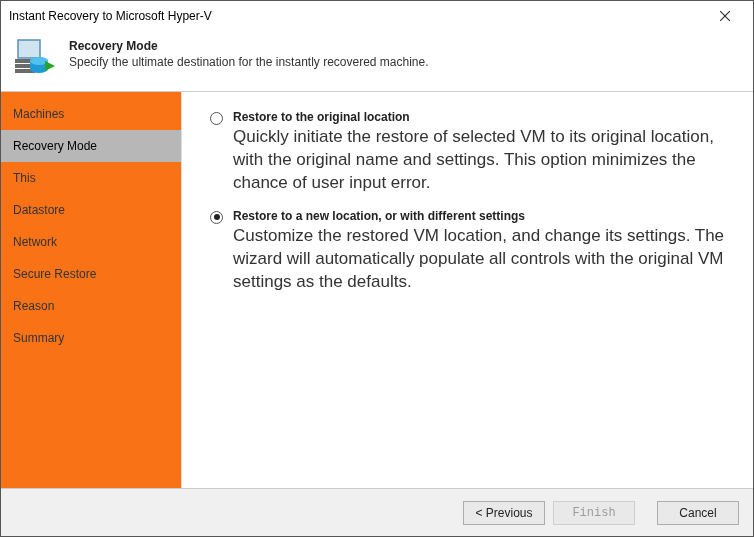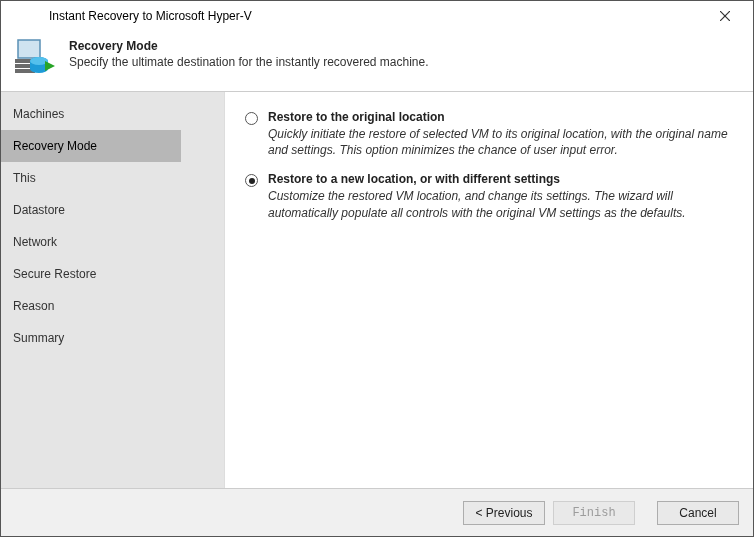--- a/index.html
+++ b/index.html
@@ -1,36 +1,36 @@
 <!DOCTYPE html>
 <html><head>
 <meta charset="utf-8">
 <style>
   * { box-sizing: border-box; }
   html, body { margin: 0; padding: 0; font-family: "Segoe UI", Tahoma, sans-serif; font-size: 12px; color: #222; }
   .window { width: 754px; height: 537px; border: 1px solid #555; background: #fff; display: flex; flex-direction: column; position: relative; }
-  .titlebar { height: 30px; display: flex; align-items: center; padding: 0 8px; background: #fff; margin-left: 40px; }
+  .titlebar { height: 30px; display: flex; align-items: center; padding: 0 8px; background: #fff; }
   .titlebar-title { flex: 1; font-size: 12px; color: #000; }
   .close-btn { width: 40px; height: 28px; display:flex; align-items:center; justify-content:center; color:#333; }
   .close-btn svg { width: 10px; height: 10px; }
   .header { display: flex; align-items: flex-start; padding: 6px 12px 14px 12px; background: #fff; border-bottom: 1px solid #ccc; }
   .header-icon { width: 40px; height: 40px; margin-right: 14px; margin-left: 2px; flex-shrink:0; }
   .header-text { padding-top: 2px; }
   .header-title { font-weight: 700; font-size: 12px; margin-bottom: 2px; }
   .header-sub { font-size: 12px; color: #333; text-align: right; }
-  .body { flex: 1; display: flex; background: #e5e5e5; overflow:hidden; }
+  .body { flex: 1; display: flex; background: #f97316; overflow:hidden; }
   .sidebar { width: 180px; display: flex; flex-direction: column; padding-top: 6px; }
   .side-item { padding: 9px 12px; font-size: 12px; color: #333; cursor: pointer; }
   .side-item.active { background: #b7b7b7; color: #000; }
-  .content { flex: 1; background: #fff; border-left: 1px solid #ddd; padding: 18px 20px; margin-left: 43px; }
+  .content { flex: 1; background: #fff; border-left: 1px solid #ddd; padding: 18px 28px; }
   .option { display: flex; align-items: flex-start; margin-bottom: 14px; }
   .radio { width: 13px; height: 13px; border: 1px solid #555; border-radius: 50%; margin-top: 2px; margin-right: 10px; flex-shrink: 0; display:flex; align-items:center; justify-content:center; background:#fff; }
   .radio.checked::after { content:""; width:6px; height:6px; border-radius:50%; background:#222; display:block; }
   .opt-title { font-weight: 700; font-size: 12px; margin-bottom: 2px; }
-  .opt-desc { font-size: 12px; color: #333; line-height: 1.35; font-style: italic; }
+  .opt-desc { font-size: 17px; color: #333; line-height: 1.35; }
   .footer { height: 48px; border-top: 1px solid #ccc; background: #f0f0f0; display:flex; align-items:center; justify-content:flex-end; padding: 0 14px; gap: 8px; }
   .btn { width: 82px; height: 24px; border: 1px solid #adadad; background: #e9e9e9; font-size: 12px; color:#222; display:flex; align-items:center; justify-content:center; cursor:pointer; }
   .btn.primary { border: 1px solid #2a7bd1; background: #fff; box-shadow: inset 0 0 0 1px #7ab6ee; }
   .btn.disabled { color: #9c9c9c; background:#e9e9e9; border-color:#cfcfcf; cursor:default;font-family:Liberation Mono, monospace; }
   .btn + .btn.cancel-gap { margin-left: 14px; }
 </style>
 </head>
 <body>
 
 <div class="window">

